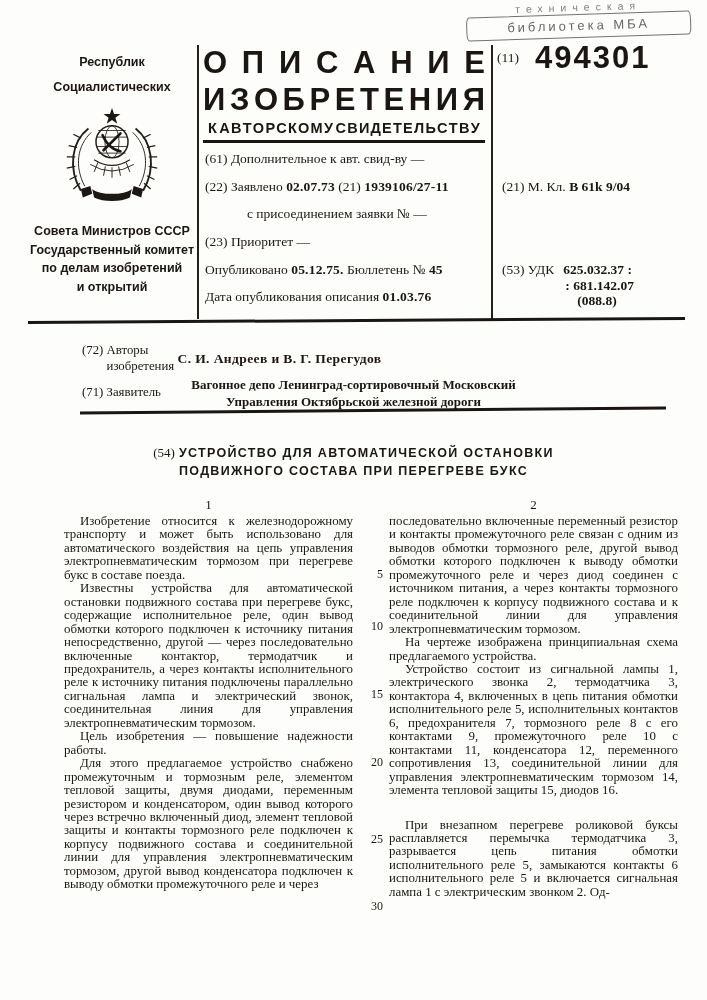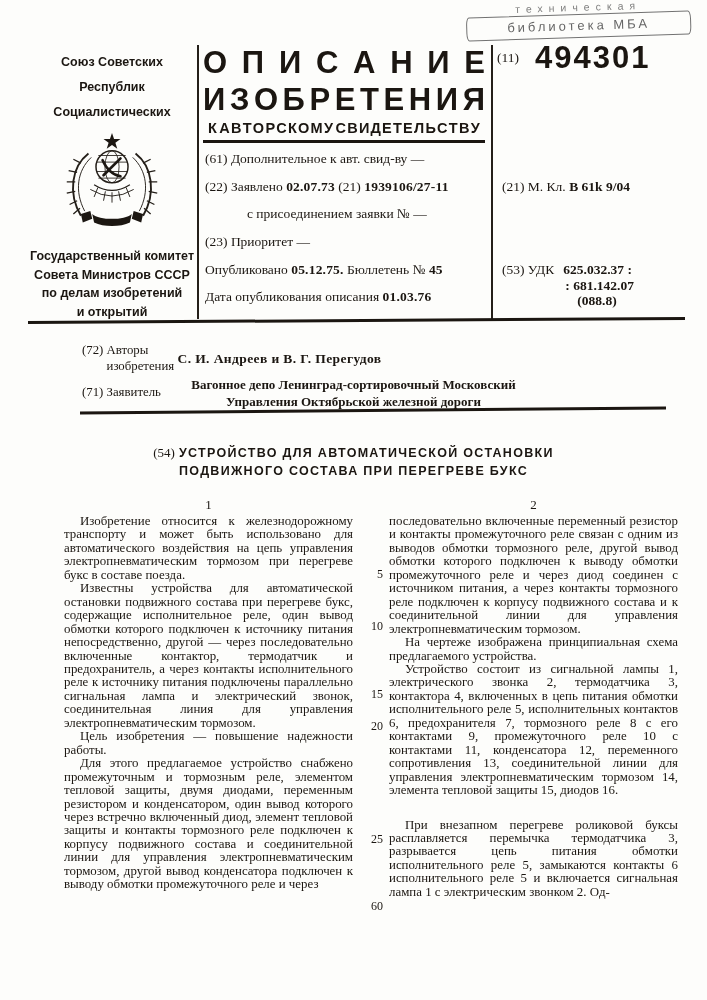--- a/index.html
+++ b/index.html
@@ -85,36 +85,35 @@
   .col2{left:389px;}
   .para{margin:0;text-indent:16px;}
   .para.noindent{text-indent:0;}
   .para.gap{margin-top:21px;}
 
   .gutter{position:absolute;left:350px;top:0;width:33px;height:1000px;font-size:12px;}
   .gutter div{position:absolute;right:0;line-height:12px;}
   .gutter div:nth-of-type(1){top:568px;}
   .gutter div:nth-of-type(2){top:620px;}
   .gutter div:nth-of-type(3){top:688px;}
-  .gutter div:nth-of-type(4){top:720px;}
+  .gutter div:nth-of-type(4){top:756px;}
   .gutter div:nth-of-type(5){top:833px;}
   .gutter div:nth-of-type(6){top:900px;}
 </style>
 </head>
 <body>
 
 <div class="stamp">
   <div class="stamp-line1">техническая</div>
   <div class="stamp-box">библиотека МБА</div>
 </div>
 
 <div class="masthead-left">
   <div class="union-lines">
 
-  <div>Союз Советских</div>
       <div>Республик</div>
       <div>Социалистических</div>
     </div>
   <div class="emblem-wrap">
     <svg viewBox="0 0 110 104" width="104" height="98" aria-hidden="true">
       <g fill="none" stroke="#241f19" stroke-width="1.4">
         <path d="M30,24 C12,38 8,66 22,90" stroke-width="2"></path>
         <path d="M33,28 C18,42 15,64 26,85" stroke-width="1"></path>
         <path d="M22,34 l-8,-4 M18,44 l-9,-2 M16,54 l-9,0 M16,64 l-9,2 M18,74 l-8,4 M21,82 l-7,6"></path>
         <path d="M80,24 C98,38 102,66 88,90" stroke-width="2"></path>
@@ -131,22 +130,22 @@
         <path d="M46,47 L64,29"></path>
         <path d="M45,31 C50,42 57,47 64,48"></path>
       </g>
       <polygon points="55,2 57.2,8.4 64,8.4 58.6,12.4 60.6,18.8 55,14.9 49.4,18.8 51.4,12.4 46,8.4 52.8,8.4" fill="#1c1712"></polygon>
       <path d="M34,88 C42,95 68,95 76,88 L74,97 C64,102 46,102 36,97 Z" fill="#1c1712"></path>
       <path d="M22,88 l10,-3 2,8 -10,4 z M88,88 l-10,-3 -2,8 10,4 z" fill="#1c1712"></path>
     </svg>
   </div>
   <div class="committee-lines">
 
-  <div>Государственный комитет</div>
-      <div>Совета Министров СССР</div>
+  <div>Совета Министров СССР</div>
+      <div>Государственный комитет</div>
       <div>по делам изобретений</div>
       <div>и открытий</div>
     </div>
 </div>
 
 <div class="vrule vrule-left"></div>
 <div class="vrule vrule-right"></div>
 
 <div class="masthead-mid">
   <div class="big-title char-spread">
@@ -269,21 +268,21 @@
     <p class="para">Для этого предлагаемое устройство снабжено промежуточным и тормозным реле, элементом тепловой защиты, двумя диодами, переменным резистором и конденсатором, один вывод которого через встречно включенный диод, элемент тепловой защиты и контакты тормозного реле подключен к корпусу подвижного состава и соединительной линии для управления электропневматическим тормозом, другой вывод конденсатора подключен к выводу обмотки промежуточного реле и через</p>
   </div>
 
 <div class="gutter">
 
 <div>5</div>
     <div>10</div>
     <div>15</div>
     <div>20</div>
     <div>25</div>
-    <div>60</div>
+    <div>30</div>
   </div>
 
 <div class="col col2">
 
 <p class="para noindent">последовательно включенные переменный резистор и контакты промежуточного реле связан с одним из выводов обмотки тормозного реле, другой вывод обмотки которого подключен к выводу обмотки промежуточного реле и через диод соединен с источником питания, а через контакты тормозного реле подключен к корпусу подвижного состава и к соединительной линии для управления электропневматическим тормозом.</p>
     <p class="para">На чертеже изображена принципиальная схема предлагаемого устройства.</p>
     <p class="para">Устройство состоит из сигнальной лампы 1, электрического звонка 2, термодатчика 3, контактора 4, включенных в цепь питания обмотки исполнительного реле 5, исполнительных контактов 6, предохранителя 7, тормозного реле 8 с его контактами 9, промежуточного реле 10 с контактами 11, конденсатора 12, переменного сопротивления 13, соединительной линии для управления электропневматическим тормозом 14, элемента тепловой защиты 15, диодов 16.</p>
     <p class="para gap">При внезапном перегреве роликовой буксы расплавляется перемычка термодатчика 3, разрывается цепь питания обмотки исполнительного реле 5, замыкаются контакты 6 исполнительного реле 5 и включается сигнальная лампа 1 с электрическим звонком 2. Од-</p>
   </div>
 

